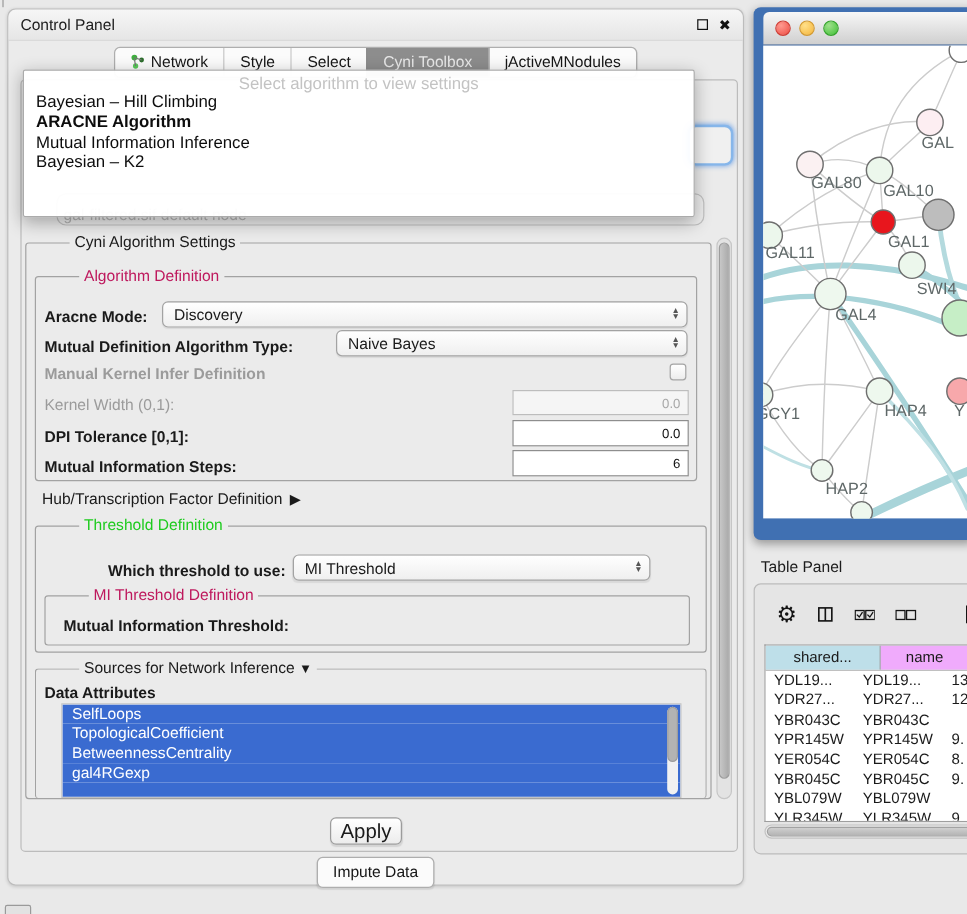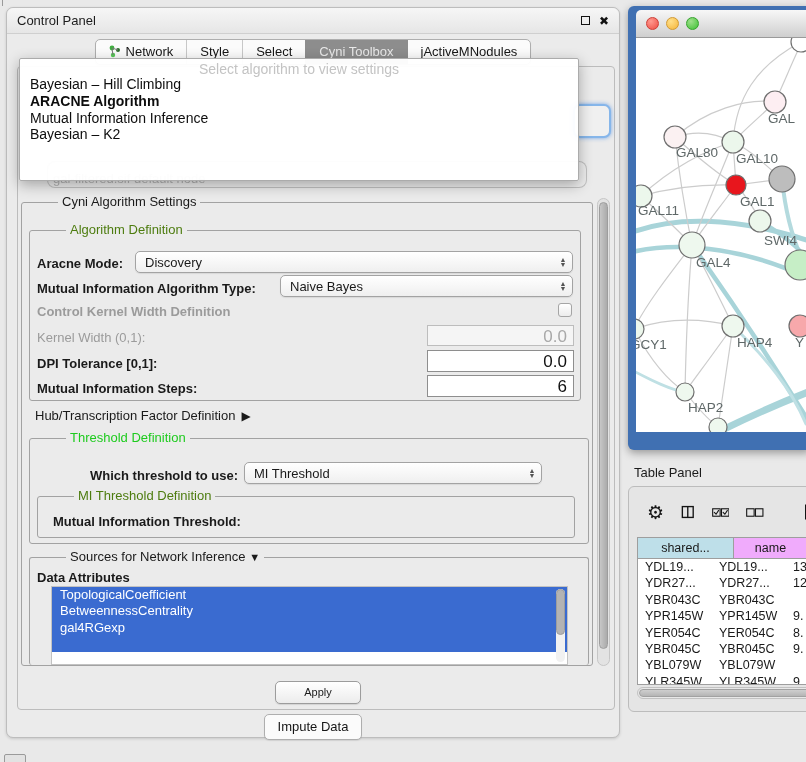--- a/index.html
+++ b/index.html
@@ -115,21 +115,21 @@
     position:absolute;
     border:1px solid #a2a2a2;
     border-radius:3px;
     background:transparent;
   }
   .group > .legend {
     position:absolute; top:-9px; left:8px;
     background:#ebebeb; padding:0 4px;
     font-size:13px; white-space:nowrap;margin-left:28px;
   }
-  .legend.blue { color:#4d7c0f; }
+  .legend.blue { color:#be185d; }
   .legend.green { color:#1ecb1e; }
 
   .field-label { position:absolute; font-size:13px; font-weight:bold; color:#1a1a1a; white-space:nowrap; }
   .field-label.disabled { color:#9b9b9b; }
 
   .combo {
     position:absolute;
     border:1px solid #a3a3a3;
     border-radius:5px;
     background:linear-gradient(#ffffff,#efefef);
@@ -140,21 +140,21 @@
   }
   .combo .stepper {
     margin-left:auto; width:18px; align-self:stretch;
     display:flex; flex-direction:column; align-items:center; justify-content:center;
     color:#555; font-size:7px; line-height:5px;
   }
   .textfield {
     position:absolute;
     border:1px solid #8e8e8e;
     background:#ffffff;
-    font-size:17px;
+    font-size:11px;
     text-align:right;
     padding:2px 6px 0 0;
     color:#111;
   }
   .textfield.disabled { border-color:#bdbdbd; background:#f5f5f5; color:#a8a8a8; }
   .checkbox {
     position:absolute; width:14px; height:14px;
     border:1px solid #a5a5a5; border-radius:3px;
     background:linear-gradient(#ffffff,#ececec);
   }
@@ -173,24 +173,24 @@
   #attr-scrollbar {
     position:absolute; right:2px; top:2px; width:9px; height:73px;
     background:#f1f1f1; border-radius:5px;
   }
   #attr-scrollbar .thumb {
     position:absolute; left:0; top:0; width:9px; height:46px;
     background:#b3b3b3; border:1px solid #9d9d9d; border-radius:5px;
   }
 
   #apply-button {
-    left:268px; top:673px; width:86px; height:23px;
+    left:268px; top:673px; width:60px; height:23px;
     border:1px solid #9c9c9c; border-radius:5px;
     background:linear-gradient(#ffffff,#ececec);
-    font-size:11px; text-align:center; line-height:21px;
+    font-size:17px; text-align:center; line-height:21px;
     box-shadow:0 1px 1px rgba(0,0,0,.1);
   }
 
   #bottom-tabbar { position:absolute; left:0; right:0; top:706px; display:flex; justify-content:center; }
 
   
   #network-window {
     left:628px; top:6px; width:182px; height:444px;
     background:#4070b2;
     border-radius:6px 0 0 6px;
@@ -321,30 +321,30 @@
 
   <span class="field-label" style="left:30px; top:248px;">Aracne Mode:</span>
   <div class="combo" style="left:128px; top:243px; width:438px; height:22px;">
     <span>Discovery</span>
     <span class="stepper">
         <span>▲</span>
         <span>▼</span>
       </span>
   </div>
 
-  <span class="field-label" style="left:30px; top:273px;">Mutual Information Algorithm Type:</span>
+  <span class="field-label" style="left:30px; top:273px;">Mutual Definition Algorithm Type:</span>
   <div class="combo" style="left:273px; top:267px; width:293px; height:22px;">
     <span>Naive Bayes</span>
     <span class="stepper">
         <span>▲</span>
         <span>▼</span>
       </span>
   </div>
 
-  <span class="field-label disabled" style="left:30px; top:296px;">Control Kernel Width Definition</span>
+  <span class="field-label disabled" style="left:30px; top:296px;">Manual Kernel Infer Definition</span>
   <span class="checkbox" style="left:551px; top:295px;"></span>
 
   <span class="field-label disabled" style="left:30px; top:322px; font-weight:normal; color:#9b9b9b;">Kernel Width (0,1):</span>
   <input class="textfield disabled" style="left: 420px; top: 317px; width: 147px; height: 21px;" readonly="" value="0.0">
 
   <span class="field-label" style="left:30px; top:348px;">DPI Tolerance [0,1]:</span>
   <input class="textfield" style="left: 420px; top: 342px; width: 147px; height: 22px;" value="0.0">
 
   <span class="field-label" style="left:30px; top:373px;">Mutual Information Steps:</span>
   <input class="textfield" style="left: 420px; top: 367px; width: 147px; height: 22px;" value="6">
@@ -374,20 +374,21 @@
   <div class="group" style="left:22px; top:549px; width:560px; height:108px; border-bottom:none;">
     <span class="legend">
       <span>Sources for Network Inference</span>
       <span style="font-size:11px;">▼</span>
     </span>
   </div>
   <span class="field-label" style="left:30px; top:562px;">Data Attributes</span>
 
   <div class="abs" id="attr-list">
     <div id="attr-items">
+        <div class="attr-item">SelfLoops</div>
         <div class="attr-item">TopologicalCoefficient</div>
         <div class="attr-item">BetweennessCentrality</div>
         <div class="attr-item">gal4RGexp</div>
         <div class="attr-item">&nbsp;</div>
       </div>
     <div id="attr-scrollbar">
         <span class="thumb"></span>
       </div>
   </div>
 

